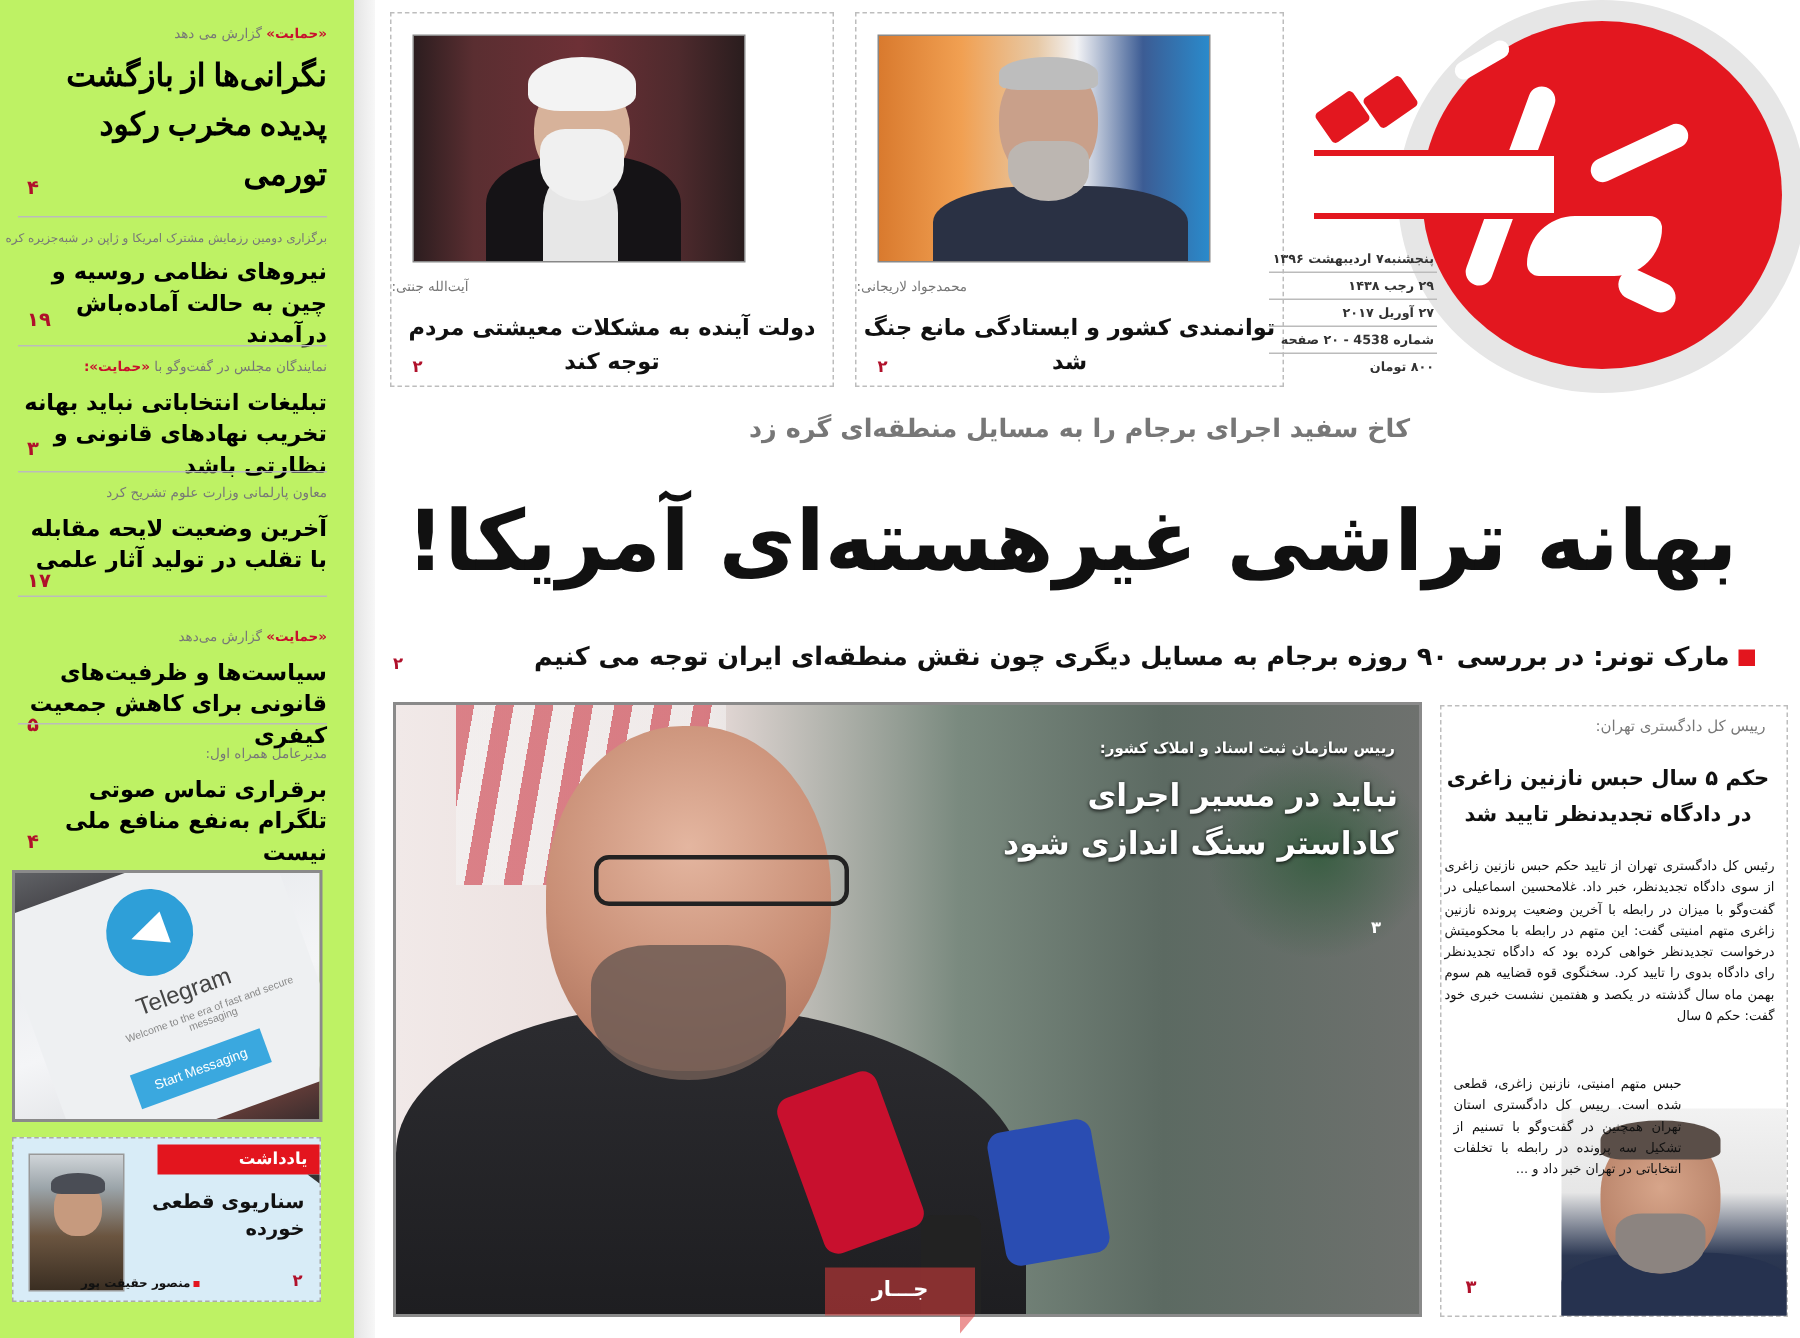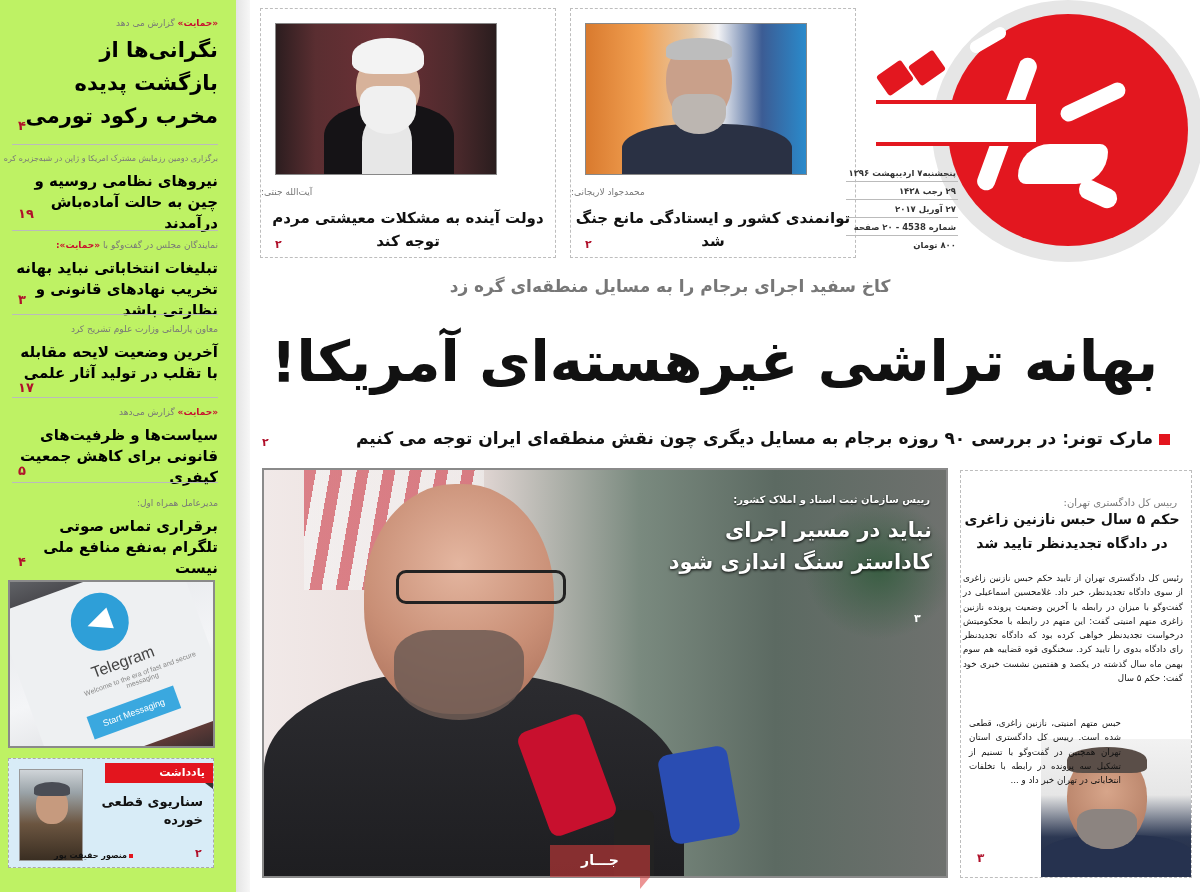--- a/index.html
+++ b/index.html
@@ -7,21 +7,21 @@
   body { font-family: "DejaVu Sans", sans-serif; position: relative; color: #111; }
   .rtl { direction: rtl; text-align: right; }
 
   
   .sidebar { position: absolute; left: 0; top: 0; width: 236px; height: 892px; background: #bef264; }
   .sidebar-shadow { position: absolute; left: 236px; top: 0; width: 14px; height: 892px; background: linear-gradient(to right, #e4e4e4, #f7f7f7); }
   .side-item { position: absolute; left: 12px; width: 206px; }
   .side-item .kicker { font-size: 9px; color: #777; white-space: nowrap; }
   .side-item .kicker .brand { color: #c8102e; font-weight: bold; }
   .side-item .title { font-size: 15px; font-weight: bold; line-height: 21px; margin-top: 8px; color: #000; }
-  .side-item .title.big { font-size: 21px; line-height: 33px; margin-top: 6px; }
+  .side-item .title.big { font-size: 21px; line-height: 33px; margin-top: 6px; font-family: Liberation Serif, serif; }
   .side-item .page { position: absolute; left: 6px; font-size: 13px; color: #b0112b; font-weight: bold; direction: ltr; }
   .side-sep { position: absolute; left: 12px; width: 206px; height: 1px; background: #bbb; }
 
   .telegram { position: absolute; left: 8px; top: 580px; width: 207px; height: 168px; border: 2px solid #8a8a8a; overflow: hidden;
     background: linear-gradient(160deg, #606266 0%, #3c3a3f 20%, #e9ebee 21%, #f4f5f7 55%, #dfe1e4 85%, #6b3f3a 86%, #3a2d2e 100%); }
   .tg-screen { position: absolute; left: 18px; top: 5px; width: 190px; height: 175px; background: #eef0f2; transform: rotate(-20deg); transform-origin: 50% 50%; left: 10px; top: -6px; }
   .tg-logo { position: absolute; left: 66px; top: 14px; width: 58px; height: 58px; border-radius: 50%; background: #2e9fd8; }
   .tg-logo::after { content: ""; position: absolute; left: 16px; top: 18px; border-style: solid; border-width: 11px 24px 11px 0; border-color: transparent #fff transparent transparent; }
   .tg-name { position: absolute; left: 70px; top: 80px; font-size: 16px; color: #444; font-family: "Liberation Sans", sans-serif; }
   .tg-sub { position: absolute; left: 40px; top: 102px; font-size: 7px; color: #888; font-family: "Liberation Sans", sans-serif; width: 150px; text-align: center; }
@@ -79,21 +79,21 @@
   .mp-mic2 { position: absolute; left: 400px; top: 280px; width: 70px; height: 90px; background: #2a4db2; border-radius: 10px; transform: rotate(-10deg); }
   .mp-mic3 { position: absolute; left: 350px; top: 340px; width: 40px; height: 80px; background: #222; border-radius: 8px; }
   .mp-kicker { position: absolute; right: 16px; top: 24px; width: 250px; font-size: 10px; font-weight: bold; color: #fff; text-shadow: 0 1px 2px #000; }
   .mp-title { position: absolute; right: 14px; top: 44px; width: 270px; font-size: 21px; font-weight: bold; line-height: 32px; color: #fff; text-shadow: 0 1px 3px #000; }
   .mp-page { position: absolute; left: 650px; top: 142px; font-size: 11px; color: #fff; font-weight: bold; }
   .watermark { position: absolute; left: 550px; top: 845px; width: 100px; height: 32px; background: rgba(220,60,60,.55); color: #fff; font-size: 14px; font-weight: bold; text-align: center; line-height: 30px; }
   .watermark::after { content: ""; position: absolute; left: 90px; bottom: -12px; border-style: solid; border-width: 12px 10px 0 0; border-color: rgba(220,60,60,.55) transparent transparent transparent; }
 
   
   .right-box { position: absolute; left: 960px; top: 470px; width: 232px; height: 408px; border: 1px dashed #bdbdbd; background: #fff; overflow: hidden; }
-  .rb-kicker { position: absolute; right: 14px; top: 26px; font-size: 10px; color: #777; margin-left: 39px; }
+  .rb-kicker { position: absolute; right: 14px; top: 8px; font-size: 10px; color: #777; margin-left: 39px; }
   .rb-title { position: absolute; right: 8px; top: 36px; width: 222px; font-size: 14px; font-weight: bold; line-height: 24px; text-align: center; }
   .rb-body { position: absolute; right: 8px; top: 100px; width: 220px; font-size: 8.7px; line-height: 14.3px; text-align: justify; }
   .rb-body2 { position: absolute; right: 70px; top: 245px; width: 152px; font-size: 8.7px; line-height: 14.3px; text-align: justify; }
   .rb-photo { position: absolute; left: 80px; top: 268px; width: 152px; height: 140px; background: linear-gradient(180deg, #f2f2f2 0%, #e6e6e6 40%, #2c3853 70%, #1e2740 100%); }
   .rb-photo-head { position: absolute; left: 26px; top: 14px; width: 80px; height: 96px; border-radius: 45% 45% 50% 50%; background: radial-gradient(circle at 50% 40%, #d7a58a, #a97259); }
   .rb-photo-hair { position: absolute; left: 26px; top: 8px; width: 80px; height: 26px; border-radius: 50% 50% 20% 20%; background: #5a4e48; }
   .rb-photo-beard { position: absolute; left: 36px; top: 70px; width: 60px; height: 40px; border-radius: 30% 30% 50% 50%; background: #8c8480; }
   .rb-photo-body { position: absolute; left: 0; top: 96px; width: 152px; height: 50px; border-radius: 40% 40% 0 0; background: #26324f; }
   .rb-page { position: absolute; left: 16px; bottom: 12px; font-size: 12px; color: #b0112b; font-weight: bold; }
 </style>
@@ -123,21 +123,21 @@
   </div>
   <div class="side-sep" style="top:314px;"></div>
 
   <div class="side-item rtl" style="top:324px;">
     <div class="kicker"><span>معاون پارلمانی وزارت علوم تشریح کرد</span></div>
     <div class="title">آخرین وضعیت لایحه مقابله با تقلب در تولید آثار علمی</div>
     <div class="page" style="top:56px;">۱۷</div>
   </div>
   <div class="side-sep" style="top:397px;"></div>
 
-  <div class="side-item rtl" style="top:407px;">
+  <div class="side-item rtl" style="top:420px;">
     <div class="kicker"><span class="brand">«حمایت»</span><span> گزارش می‌دهد</span></div>
     <div class="title">سیاست‌ها و ظرفیت‌های قانونی برای کاهش جمعیت کیفری</div>
     <div class="page" style="top:56px;">۵</div>
   </div>
   <div class="side-sep" style="top:482px;"></div>
 
   <div class="side-item rtl" style="top:498px;">
     <div class="kicker"><span>مدیرعامل همراه اول:</span></div>
     <div class="title">برقراری تماس صوتی تلگرام به‌نفع منافع ملی نیست</div>
     <div class="page" style="top:56px;">۴</div>
@@ -200,21 +200,21 @@
 <div class="mast-dot" style="left:912px; top:56px;"></div>
 
 <div class="date-box rtl">
   <div class="date-row">پنجشنبه۷ اردیبهشت ۱۳۹۶</div>
   <div class="date-row">۲۹ رجب ۱۴۳۸</div>
   <div class="date-row">۲۷ آوریل ۲۰۱۷</div>
   <div class="date-row">شماره 4538 - ۲۰ صفحه</div>
   <div class="date-row">۸۰۰ تومان</div>
 </div>
 
-<div class="supertitle rtl" style="text-align:center;">کاخ سفید اجرای برجام را به مسایل منطقه‌ای گره زد</div>
+<div class="supertitle rtl" style="text-align:right;">کاخ سفید اجرای برجام را به مسایل منطقه‌ای گره زد</div>
 <div class="headline rtl">بهانه تراشی غیرهسته‌ای آمریکا!</div>
 <div class="subtitle rtl"><span class="sq"></span><span>مارک تونر: در بررسی ۹۰ روزه برجام به مسایل دیگری چون نقش منطقه‌ای ایران توجه می کنیم</span></div>
 <div class="sub-page">۲</div>
 
 <div class="main-photo">
   <div class="mp-flag"></div>
   <div class="mp-plant"></div>
   <div class="mp-body"></div>
   <div class="mp-head"></div>
   <div class="mp-beard"></div>

